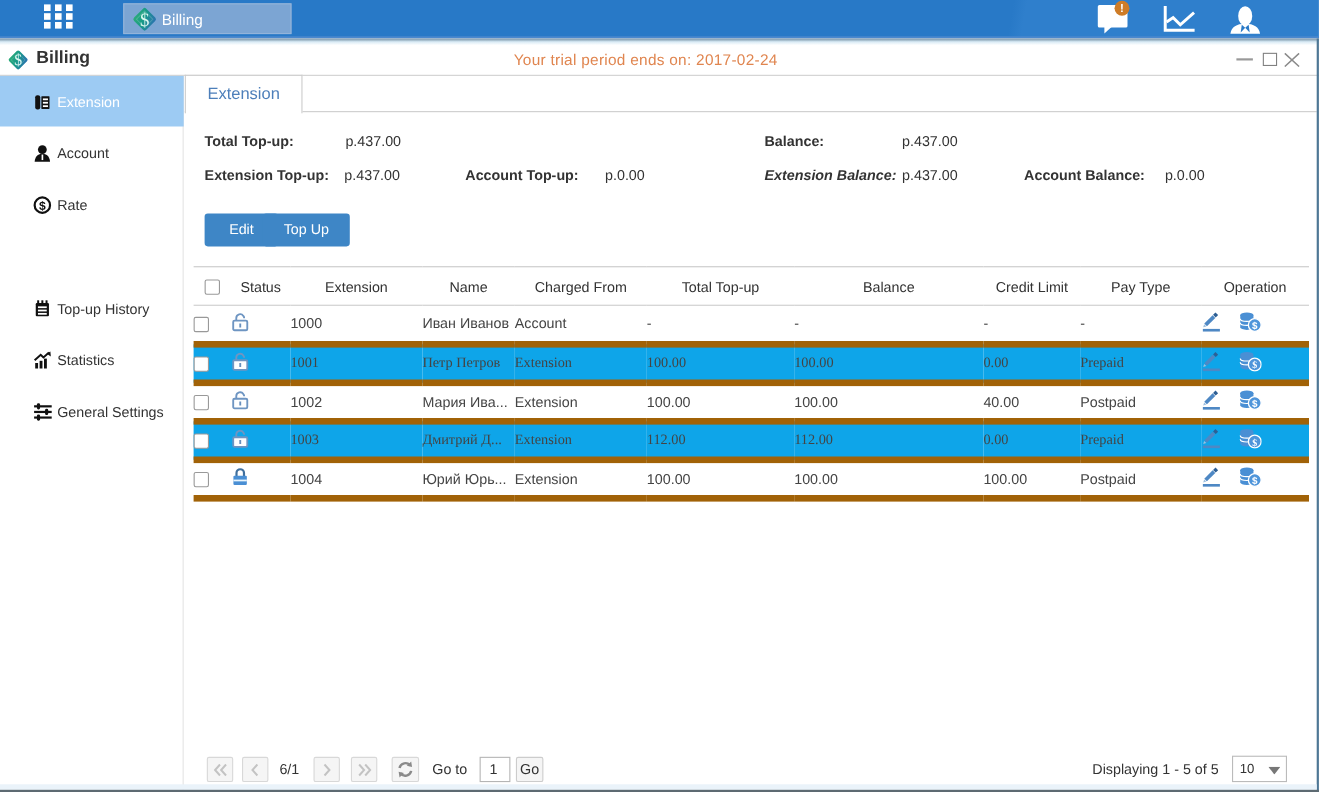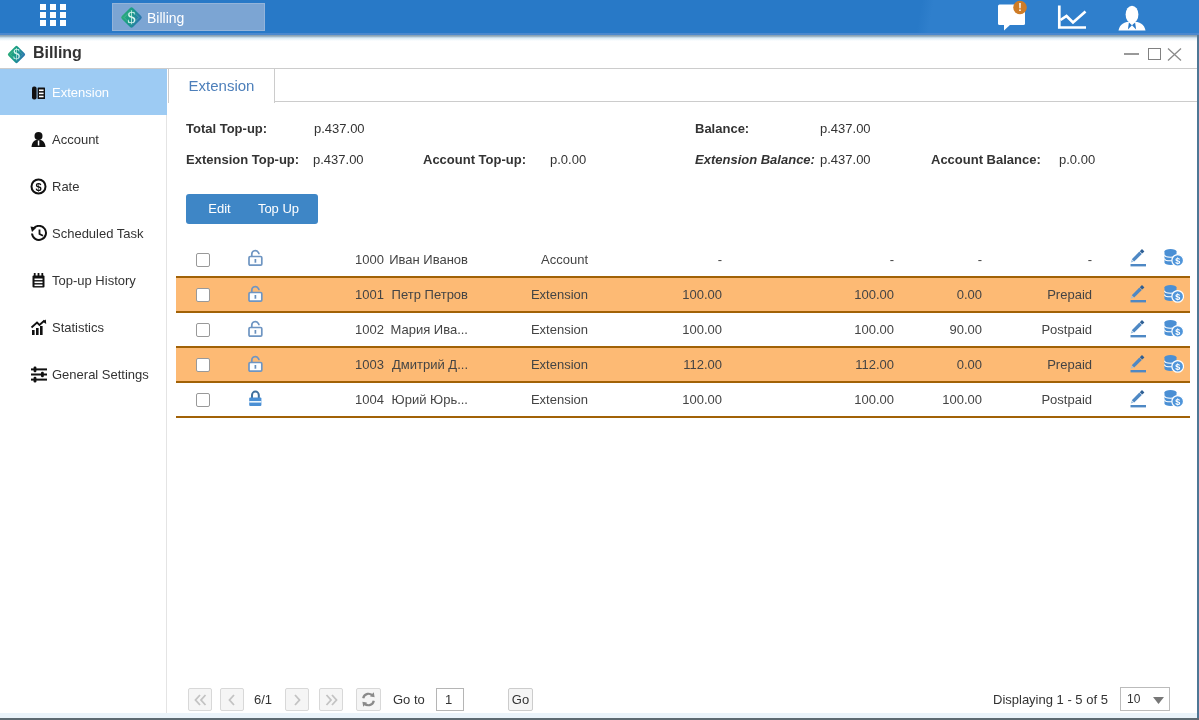--- a/index.html
+++ b/index.html
@@ -48,38 +48,38 @@
 .btn { position:absolute; top:194px; height:30px; background:#3e86c6; color:#fff;
   font-size:13px; text-align:center; line-height:30px;
   border-radius:3px; }
 
 
 #tbl { position:absolute; left:176px; top:242px; width:1014px; }
 #tbl table { border-collapse:collapse; table-layout:fixed; width:1014px;
   font-size:13px; color:#333; }
 #tbl th { font-weight:normal; height:35px; border-top:1px solid #c9c9c9;
   border-bottom:1px solid #ccc; text-align:center; color:#333; }
-#tbl td { height:35px; text-align:right; border-bottom:2px solid #a16207;
+#tbl td { height:35px; text-align:left; border-bottom:6px solid #a16207;
   color:#444; }
 #tbl td.ops { padding-right:6px; }
-#tbl tr.alt td { background:#fdba74; }
+#tbl tr.alt td { background:#0ea5e9;font-family:Liberation Serif, serif; }
 .cb { display:inline-block; width:14px; height:14px; border:1px solid #999;
   border-radius:2px; background:#fff; vertical-align:middle; }
 
 
 .pbtn { position:absolute; top:688px; width:24px; height:23px; background:#f5f5f5;
   border:1px solid #d8d8d8; border-radius:2px; color:#b3b3b3; font-size:17px;
   text-align:center; line-height:20px; font-weight:bold; }
 .ptext { position:absolute; font-size:13px; color:#333; }
 #goinput { position:absolute; left:436px; top:688px; width:28px; height:23px;
   border:1px solid #b5b5b5; background:#fff; font-size:13px; color:#333;
   text-align:left; padding-left:8px; line-height:21px; }
 #gobtn { position:absolute; left:469px; top:688px; width:25px; height:23px;
   background:#f5f5f5; border:1px solid #ccc; border-radius:2px; font-size:13px;
-  color:#333; text-align:center; line-height:21px;margin-left:39px; }
+  color:#333; text-align:center; line-height:21px; }
 #pagesize { position:absolute; left:1120px; top:687px; width:50px; height:24px;
   border:1px solid #bbb; background:#fff; }
 #pagesize .num { position:absolute; left:6px; top:4px; font-size:12px; color:#333; }
 
 
 #rightedge { position:absolute; right:0; top:35px; width:2px; height:685px;
   background:#4e7795; }
 #bottomlight { position:absolute; left:0; top:713px; width:1197px; height:5px;
   background:#eaf3fa; }
 #bottomdark { position:absolute; left:0; top:718px; width:1199px; height:2px;
@@ -138,20 +138,21 @@
 </div>
 
 <div id="titlebar">
   <div class="shade"></div>
   <svg class="diamond" style="left:6px; top:9px;" width="21" height="21" viewBox="0 0 32 32">
     <path d="M14.1 3.7 Q16 1.8 17.9 3.7 L28.3 14.1 Q30.2 16 28.3 17.9 L17.9 28.3 Q16 30.2 14.1 28.3 L3.7 17.9 Q1.8 16 3.7 14.1 Z" fill="url(#dg1)"></path>
     <path d="M16 6.5 L25.5 16 L16 25.5 L6.5 16 Z" fill="none" stroke="rgba(255,255,255,0.18)" stroke-width="1.2"></path>
     <text x="16" y="23.5" text-anchor="middle" font-size="22" fill="#d9f6ef" font-family="Liberation Serif,serif">$</text>
   </svg>
   <div class="title">Billing</div>
+  <div id="trial">Your trial period ends on: 2017-02-24</div>
 
   <div class="abs" style="left:1124px; top:18px; width:15px; height:2px; background:#999;"></div>
   <div class="abs" style="left:1148px; top:13px; width:13px; height:12px; border:1.5px solid #818181;"></div>
   <svg class="abs" style="left:1167px; top:13px;" width="15" height="13" viewBox="0 0 15 13">
     <path d="M1 0.5 L14 12.5 M14 0.5 L1 12.5" stroke="#8a8a8a" stroke-width="1.3"></path>
   </svg>
 </div>
 
 <div id="sidebar">
     <div class="sitem sel" style="top: 0px; height: 46px;">
@@ -171,28 +172,20 @@
         <rect x="7.8" y="9.5" width="1.5" height="5" fill="#fff"></rect>
       </svg>
       <div class="lbl">Account</div>
     </div>
     <div class="sitem" style="top: 94px;">
       <svg width="17" height="17" viewBox="0 0 17 17">
         <circle cx="8.5" cy="8.5" r="7" fill="none" stroke="#111" stroke-width="2"></circle>
         <text x="8.5" y="12.5" text-anchor="middle" font-size="11" font-weight="bold" fill="#111" font-family="Liberation Sans">$</text>
       </svg>
       <div class="lbl">Rate</div>
-    </div>
-    <div class="sitem" style="top: 141px;">
-      <svg width="18" height="17" viewBox="0 0 18 17">
-        <path d="M3.5 3.5 A7 7 0 1 1 2 8.5" fill="none" stroke="#111" stroke-width="2"></path>
-        <polygon points="0.5,1.5 6.5,2.5 2,7" fill="#111"></polygon>
-        <path d="M9.5 4.5 L9.5 9 L13 10.8" stroke="#111" stroke-width="1.8" fill="none"></path>
-      </svg>
-      <div class="lbl">Scheduled Task</div>
     </div>
     <div class="sitem" style="top: 188px;">
       <svg width="17" height="17" viewBox="0 0 17 17">
         <rect x="2.5" y="3.5" width="12" height="12" rx="1" fill="#111"></rect>
         <rect x="3.8" y="1" width="1.8" height="3.5" fill="#111"></rect>
         <rect x="7.6" y="1" width="1.8" height="3.5" fill="#111"></rect>
         <rect x="11.4" y="1" width="1.8" height="3.5" fill="#111"></rect>
         <rect x="4.5" y="6.5" width="8" height="1.6" fill="#fff"></rect>
         <rect x="4.5" y="9.5" width="8" height="1.6" fill="#fff"></rect>
         <rect x="4.5" y="12.5" width="8" height="1.6" fill="#fff"></rect>
@@ -250,20 +243,32 @@
         <col style="width:120px">
 <col style="width:84px">
         <col style="width:120px">
         <col style="width:134px">
 <col style="width:172px">
         <col style="width:88px">
         <col style="width:110px">
 <col style="width:98px">
 </colgroup>
 <tbody>
+        <tr>
+ <th><span class="cb"></span></th>
+          <th>Status</th>
+          <th>Extension</th>
+          <th>Name</th>
+ <th>Charged From</th>
+          <th>Total Top-up</th>
+          <th>Balance</th>
+          <th>Credit Limit</th>
+ <th>Pay Type</th>
+          <th>Operation</th>
+</tr>
 <tr id="r1">
  <td><span class="cb"></span></td>
           <td class="lockc"><svg width="17" height="19" viewBox="0 0 17 19">
               <path d="M4.8 8.5 L4.8 6 A3.5 3.5 0 0 1 11.2 4.2 A3.3 3.3 0 0 1 12 6.3" fill="none" stroke="#6e95c2" stroke-width="1.7"></path>
               <rect x="2" y="8.5" width="12.8" height="8.7" rx="1.2" fill="#fdfeff" stroke="#6e95c2" stroke-width="1.7"></rect>
               <line x1="8.4" y1="11" x2="8.4" y2="14.7" stroke="#6890bd" stroke-width="1.7"></line>
             </svg></td>
           <td>1000</td>
  <td>Иван Иванов</td>
           <td>Account</td>
@@ -318,21 +323,21 @@
           <td class="lockc"><svg width="17" height="19" viewBox="0 0 17 19">
               <path d="M4.8 8.5 L4.8 6 A3.5 3.5 0 0 1 11.2 4.2 A3.3 3.3 0 0 1 12 6.3" fill="none" stroke="#6e95c2" stroke-width="1.7"></path>
               <rect x="2" y="8.5" width="12.8" height="8.7" rx="1.2" fill="#fdfeff" stroke="#6e95c2" stroke-width="1.7"></rect>
               <line x1="8.4" y1="11" x2="8.4" y2="14.7" stroke="#6890bd" stroke-width="1.7"></line>
             </svg></td>
           <td>1002</td>
  <td>Мария Ива...</td>
           <td>Extension</td>
           <td>100.00</td>
           <td>100.00</td>
-          <td>90.00</td>
+          <td>40.00</td>
  <td>Postpaid</td>
           <td class="ops"><span style="display:inline-block;margin-right:15px;"><svg width="19" height="19" viewBox="0 0 19 19">
                 <line x1="4" y1="12.4" x2="11.6" y2="4.8" stroke="#4e88c4" stroke-width="3.4"></line>
                 <line x1="12" y1="4.4" x2="14.2" y2="2.2" stroke="#2e5f94" stroke-width="3.4"></line>
                 <polygon points="1.8,14.6 4.7,13.8 2.7,11.8" fill="#9dbfde"></polygon>
                 <rect x="1.5" y="16" width="15.5" height="2.4" fill="#4e88c4"></rect>
               </svg></span><svg width="21" height="19" viewBox="0 0 21 19">
               <ellipse cx="7.5" cy="3.4" rx="6" ry="2.4" fill="#4a8fd4"></ellipse>
               <path d="M1.5 3.4 L1.5 14.5 A6 2.4 0 0 0 13.5 14.5 L13.5 3.4" fill="#4a8fd4"></path>
               <path d="M1.5 6.8 A6 2.4 0 0 0 13.5 6.8" fill="none" stroke="#fff" stroke-width="1.1"></path>

